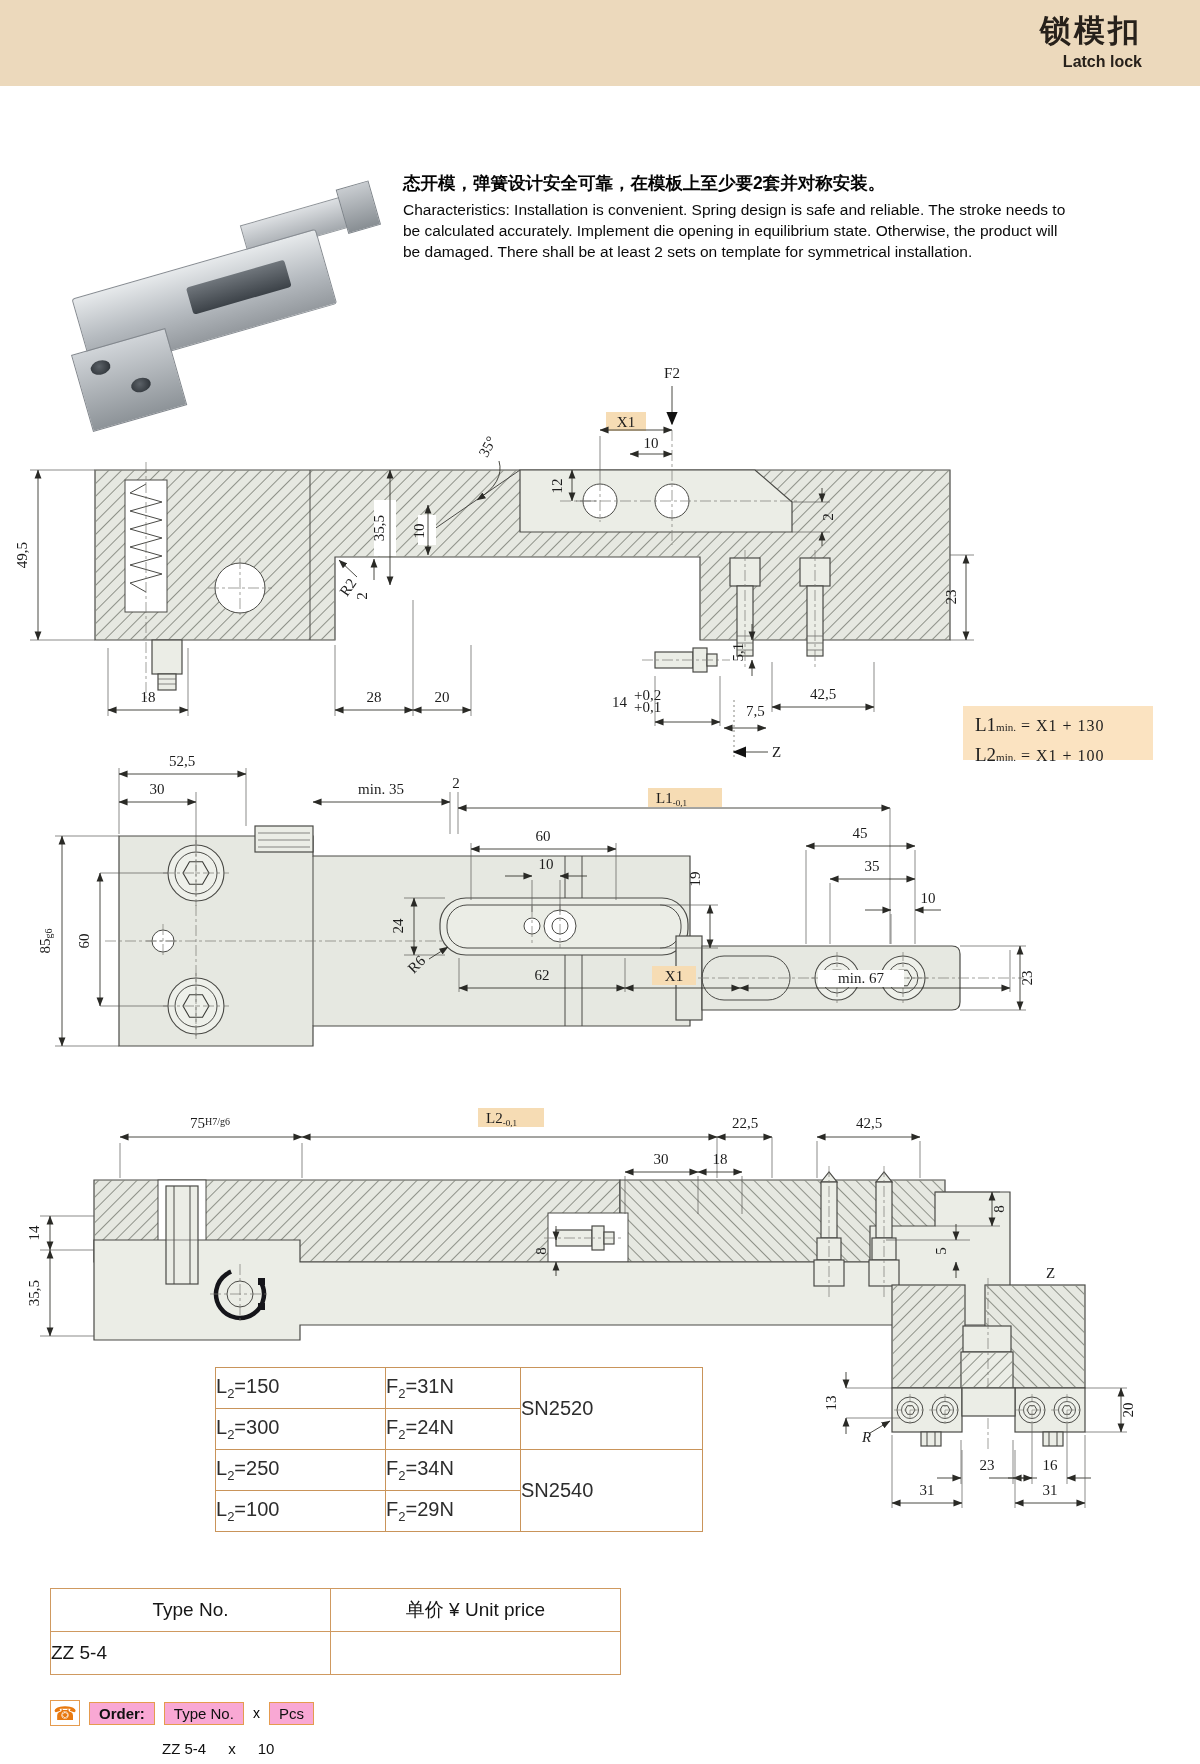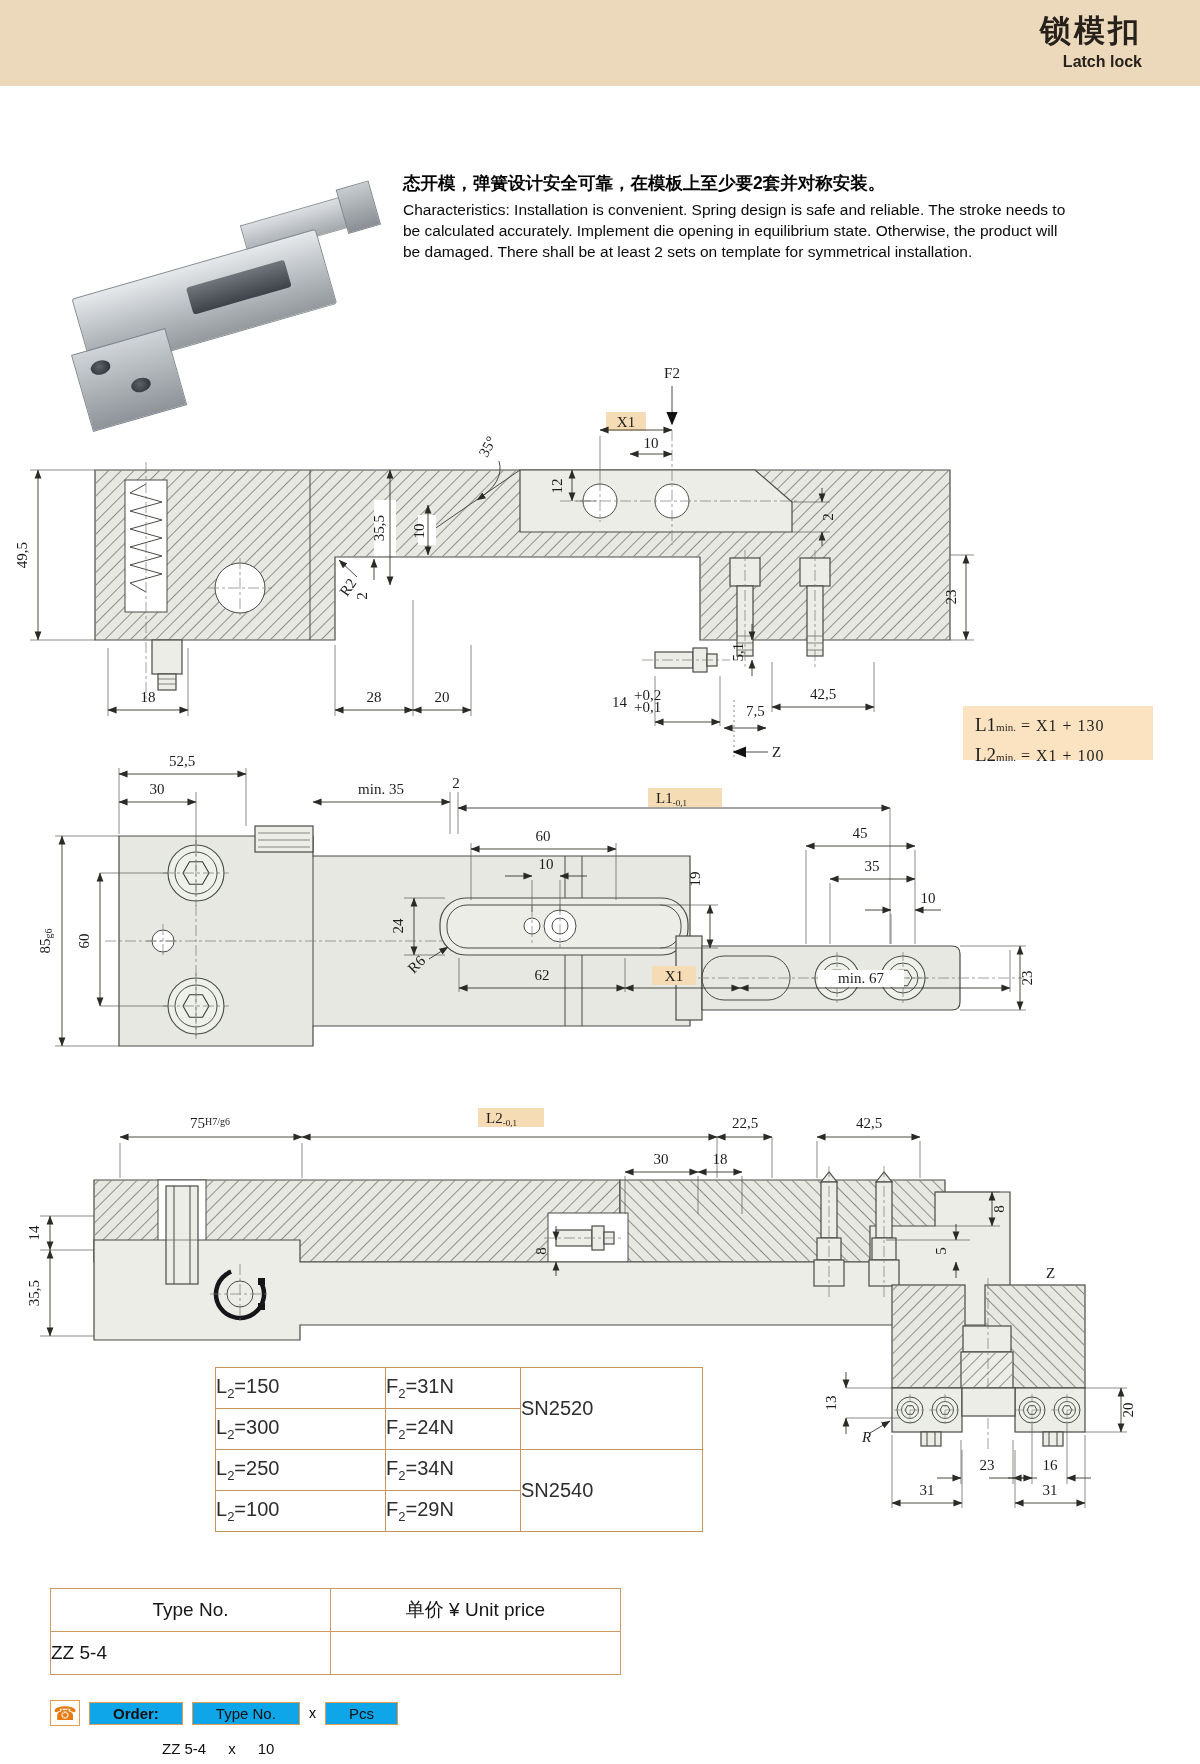--- a/index.html
+++ b/index.html
@@ -51,21 +51,21 @@
   .spec-table td{border:1px solid #c9945a;text-align:left;font-size:20px;color:#2d2d2d;height:40px;padding:0}
   .spec-table sub{font-size:13px}
   .spring-cell{font-size:21px}
   
   .price-table{position:absolute;left:50px;top:1588px;border-collapse:collapse}
   .price-table td{border:1px solid #cf9960;height:42px;font-size:19px;color:#161616;padding:0}
   .pt-center{text-align:center}
   .pt-left{padding-left:32px}
   
   .order{position:absolute;left:50px;top:1700px;display:flex;align-items:center;gap:9px}
-  .obox{border:1px solid #e59b4e;padding:2px 23px;font-size:15px;color:#101010;background:#0ea5e9}
+  .obox{border:1px solid #e59b4e;padding:2px 9px;font-size:15px;color:#101010;background:#f9a8d4}
   .obold{font-weight:bold}
   .phone{border:1px solid #e59b4e;width:30px;height:26px;display:flex;align-items:center;justify-content:center;
          color:#e8790f;font-size:19px;box-sizing:border-box}
   .order-ex{position:absolute;left:162px;top:1740px;font-size:15px;color:#101010;display:flex;gap:22px}
 </style>
 </head>
 <body>
 
 <div class="page">
 

